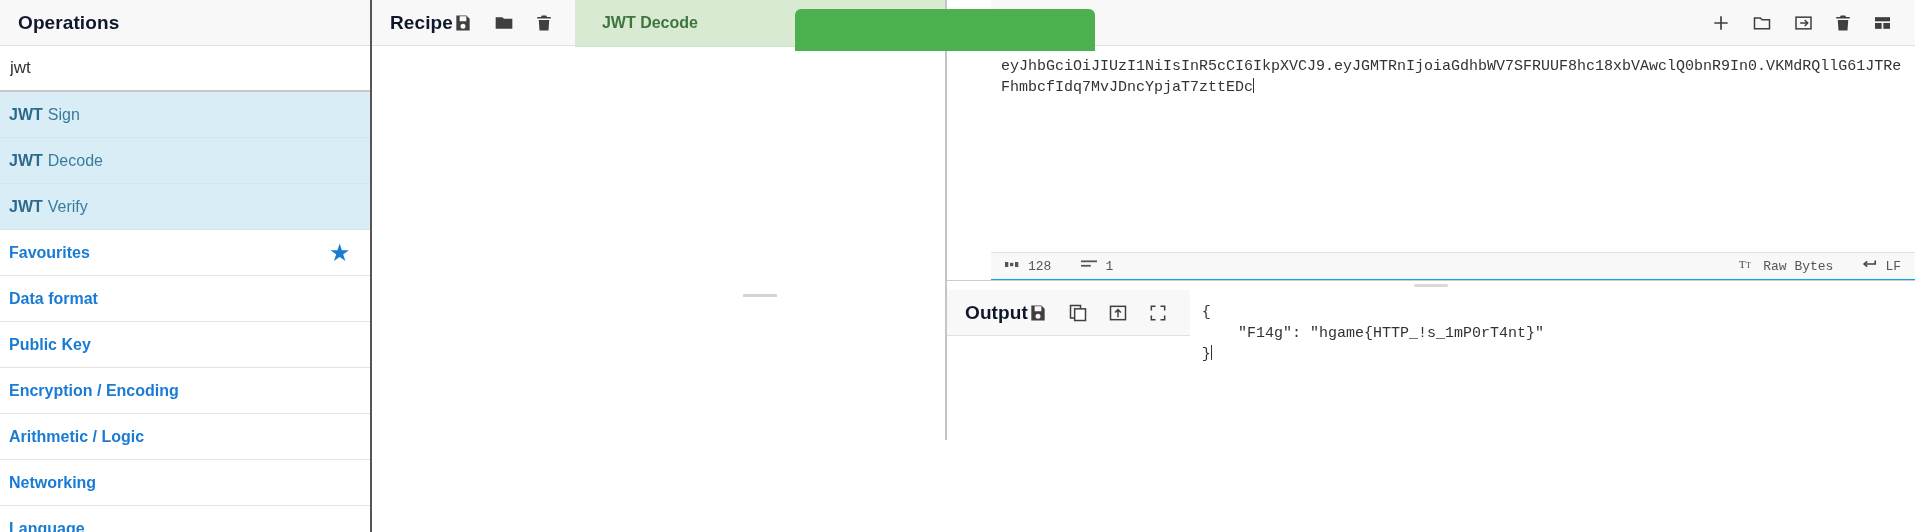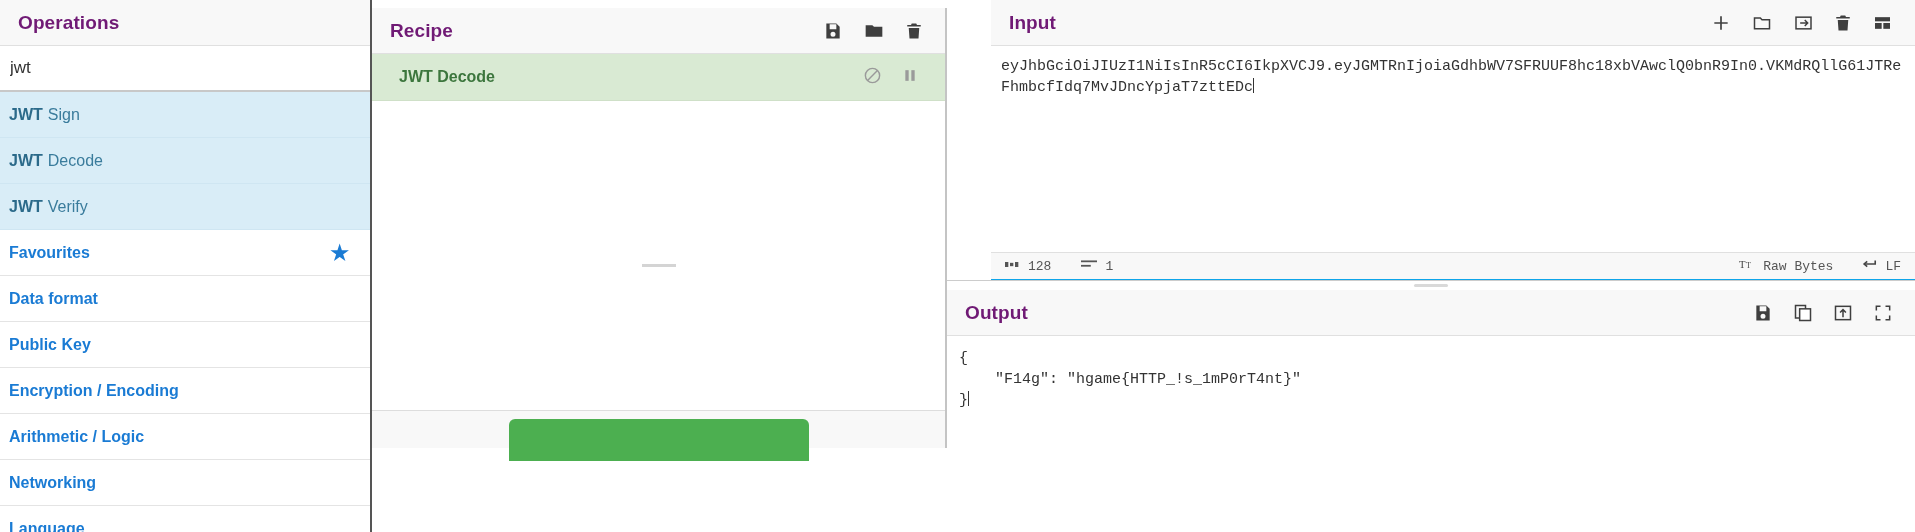--- a/index.html
+++ b/index.html
@@ -16,21 +16,21 @@
     width: 372px; min-width: 372px; height: 532px;
     background: #fff; position: relative;
     border-right: 2px solid #555;
     display: flex; flex-direction: column;
   }
   .pane-title {
     height: 46px; background: #f8f8f8;
     border-bottom: 1px solid #e0e0e0;
     display: flex; align-items: center;
     padding: 0 18px;
-    font-size: 19px; font-weight: bold; color: #701a75;
+    font-size: 19px; font-weight: bold; color: #0f172a;
     letter-spacing: .1px;
     flex: 0 0 auto;
   }
   .pane-title .spacer { flex: 1 1 auto; }
   .search-row {
     height: 46px; border-bottom: 2px solid #c8c8c8;
     display: flex; align-items: center; padding: 0 10px;
     flex: 0 0 auto;
   }
   .search-input {
@@ -51,22 +51,22 @@
     display: flex; align-items: center; padding: 0 9px;
     font-size: 16px; font-weight: bold; color: #1a7bd4;
     background: #fff;
   }
   .cat-row .cat-spacer { flex: 1 1 auto; }
   .star-icon { color: #1a7bd4; font-size: 21px; margin-right: 12px; line-height: 1; }
 
   
   .recipe-pane {
     width: 575px; min-width: 575px; height: 440px;
-    background: #fff; display: flex; flex-direction: column;
-    border-right: 2px solid #c4c4c4; position: relative; margin-top: 8px;
+    background: #fff; display: flex; flex-direction: row;
+    border-right: 2px solid #c4c4c4; position: relative;
   }
   .recipe-title { justify-content: flex-start; }
   .hdr-icons { display: flex; align-items: center; gap: 20px; padding-right: 4px; }
   .hdr-icons svg { display: block; }
   .recipe-body { flex: 1 1 auto; background: #fff; position: relative; overflow: hidden; }
   .op-item {
     background: #d9ead3; border-bottom: 1px solid #cfe0c8;
     height: 47px; display: flex; align-items: center;
     padding: 0 27px; font-size: 16px; font-weight: bold; color: #3c763d;
   }
@@ -107,21 +107,21 @@
   }
   .stat { display: flex; align-items: center; gap: 8px; margin-right: 30px; }
   .status-spacer { flex: 1 1 auto; }
   .stat-right { display: flex; align-items: center; gap: 8px; margin-left: 28px; }
   .io-splitter { height: 9px; background: #fff; position: relative; flex: 0 0 auto; }
   .io-splitter::after {
     content: ""; position: absolute; left: 50%; top: 3px;
     transform: translateX(-50%); width: 34px; height: 3px;
     background: #d9d9d9; border-radius: 2px;
   }
-  .output-section { flex: 1 1 auto; display: flex; flex-direction: column; }
+  .output-section { flex: 1 1 auto; display: flex; flex-direction: row; }
   .out-text { padding: 12px 10px 0 12px; }
 
   .ico { stroke: none; fill: #3f3f3f; }
   .ico-o { fill: none; stroke: #3f3f3f; stroke-width: 1.8; }
   .ico-save { fill: #3f3f3f; }
 </style>
 </head>
 <body>
 
 <div class="app">

